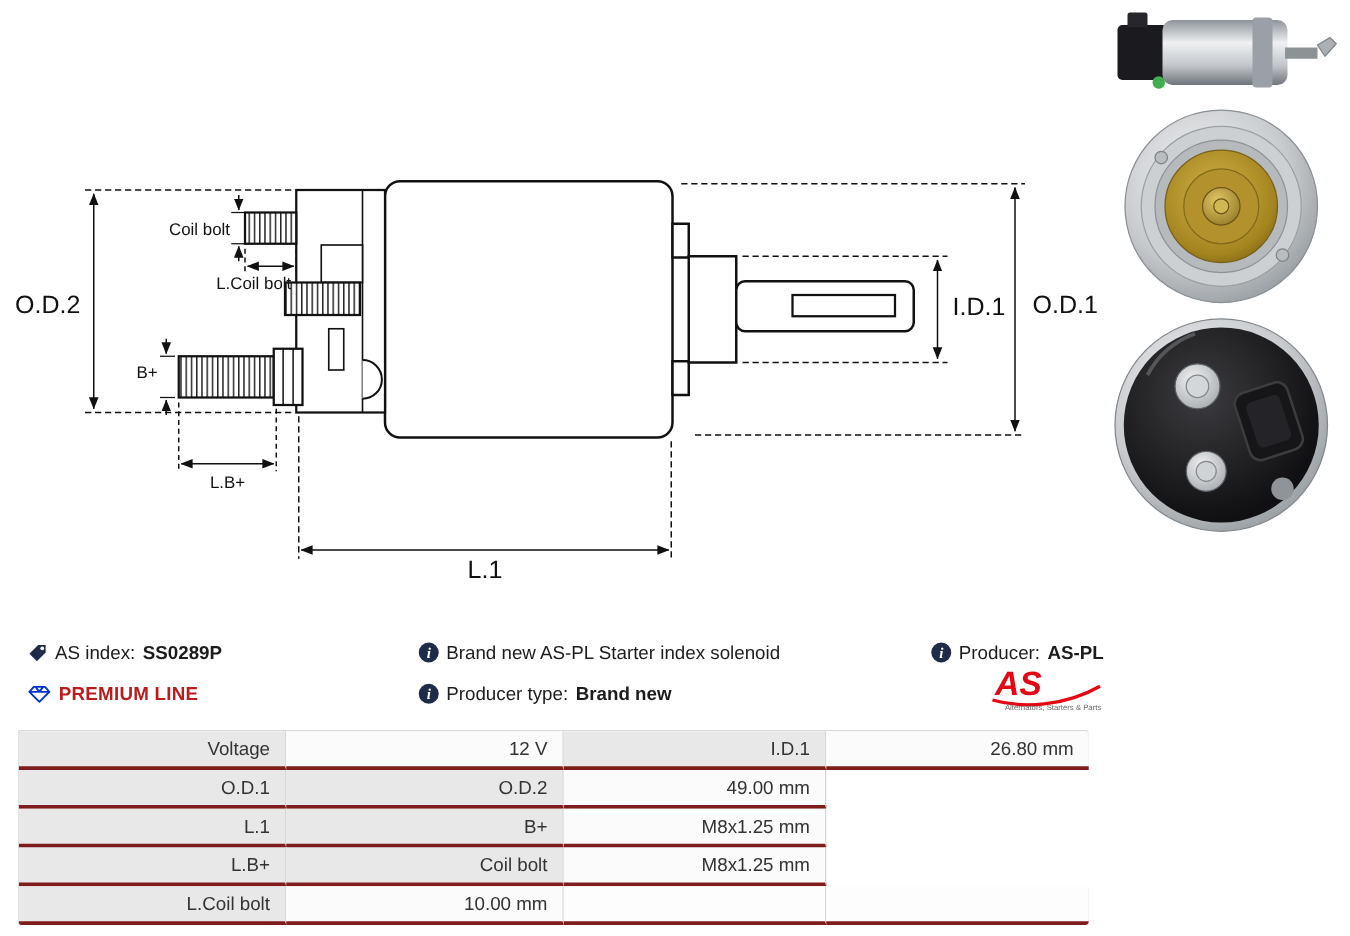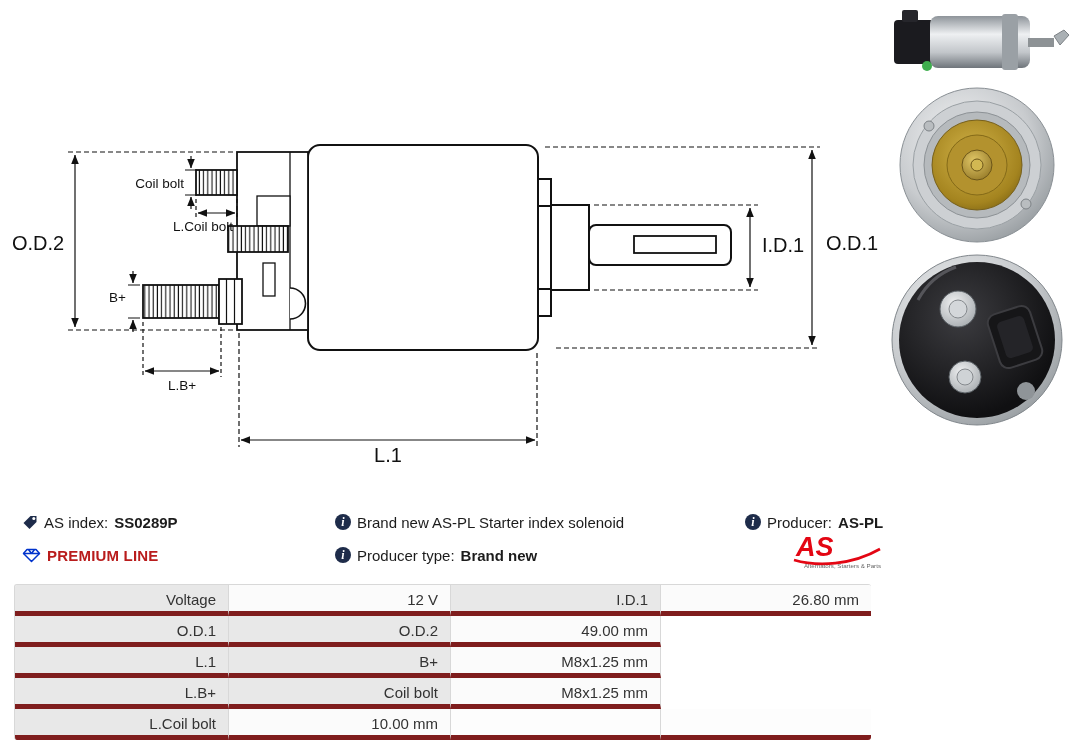--- a/index.html
+++ b/index.html
@@ -23,21 +23,21 @@
                 flex:0 0 16px; }
   .premium { color:#b91c1c; font-weight:bold; letter-spacing:0.2px; }
   #as-logo { position:absolute; left:790px; top:530px; }
 
   
   #spec-table { position:absolute; left:14px; top:584px; width:857px;
                 border-top:1px solid #d8d8d8; border-left:1px solid #d8d8d8;
                 border-radius:3px; overflow:hidden; }
   .spec-row  { display:grid; grid-template-columns:214px 222px 210px 211px; }
   .spec-cell { height:31px; line-height:30px; border-right:1px solid #d8d8d8;
-               border-bottom:5px solid #7f1d1d; text-align:right; padding-right:12px;
+               border-bottom:3px solid #7f1d1d; text-align:right; padding-right:12px;
                font-size:15px; color:#333; background:#fbfbfb; overflow:hidden; }
   .spec-cell.label { background:#e8e8e8; }
   .spec-cell.empty { background:#fdfdfd; }
 </style>
 </head>
 <body>
 
 <div id="page">
 
   <svg id="diagram" width="880" height="490" viewBox="0 0 880 490">

